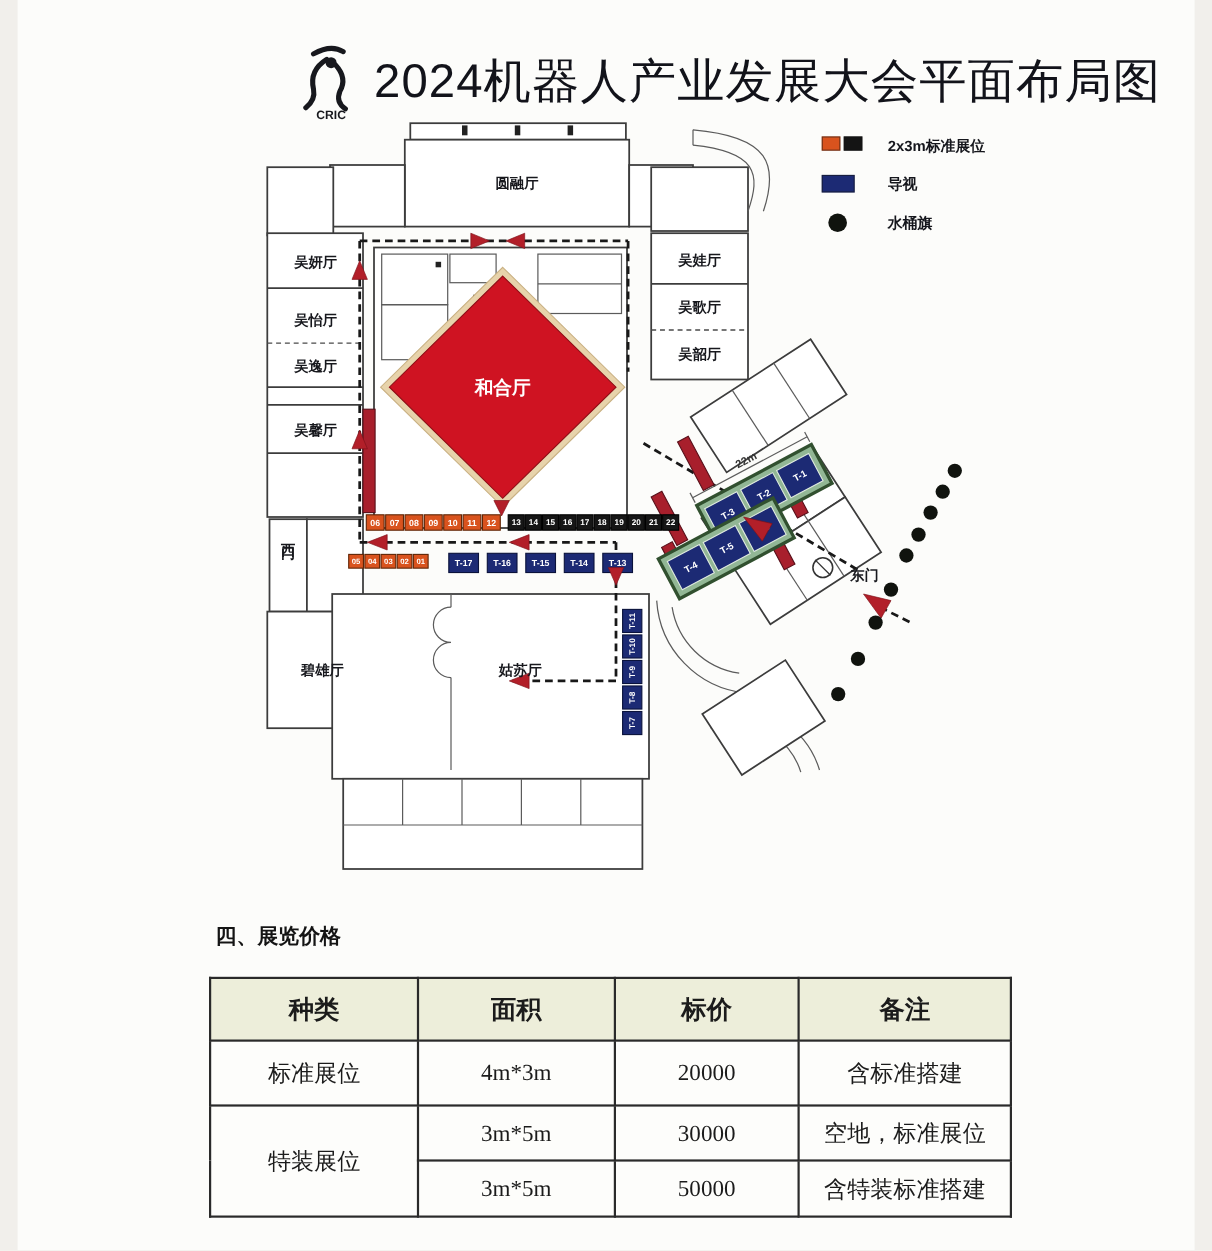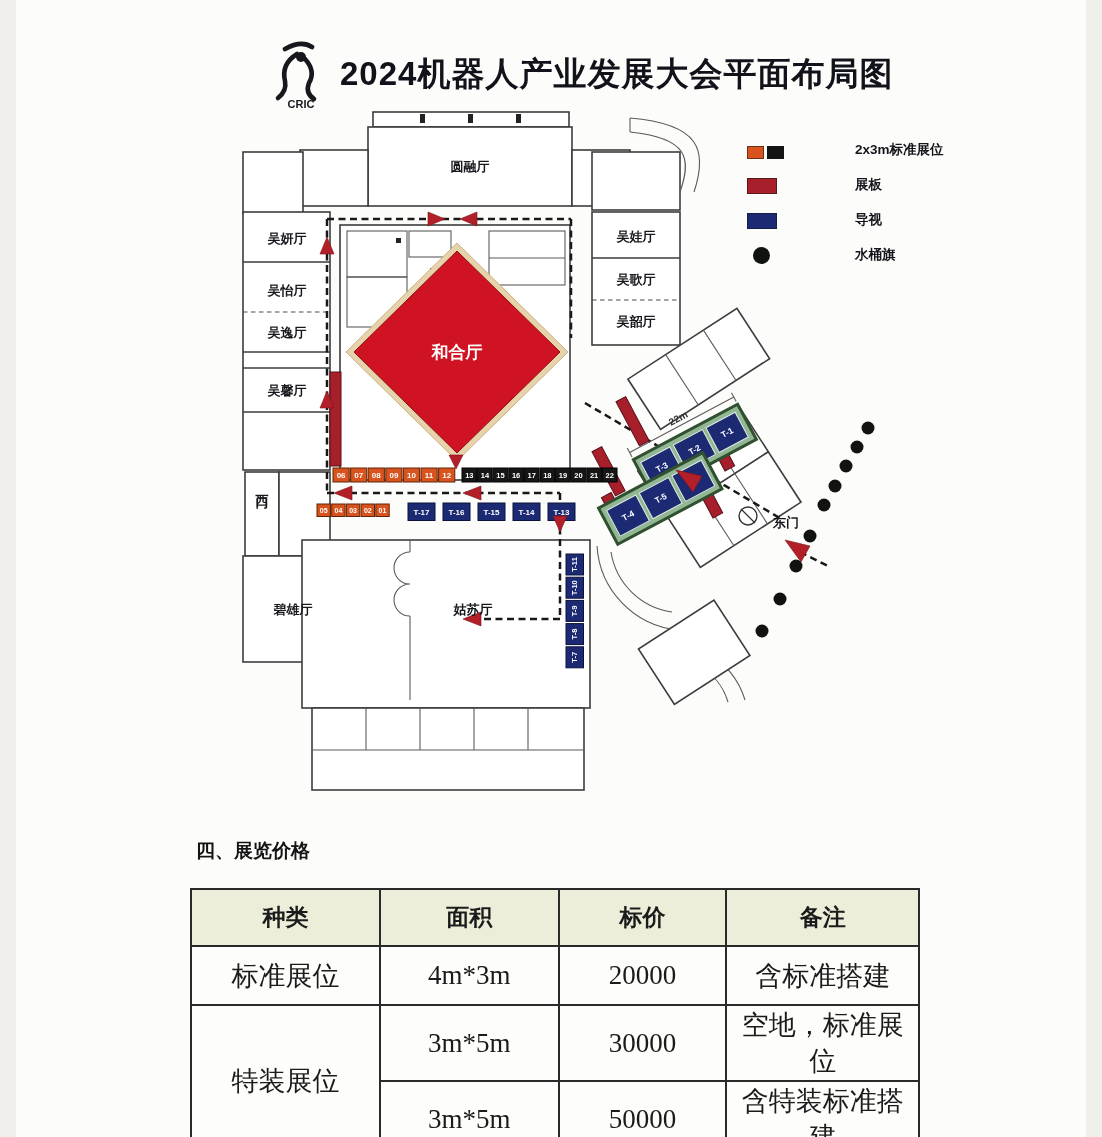--- a/index.html
+++ b/index.html
@@ -4,25 +4,25 @@
 <style>
   html,body{margin:0;padding:0;background:#e9e7e2;}
   .page{position:relative;width:1102px;height:1137px;margin:0 auto;background:#fcfcfa;
         overflow:hidden;font-family:"Liberation Sans","DejaVu Sans",sans-serif;}
   .page::before,.page::after{content:"";position:absolute;top:0;bottom:0;width:16px;background:#f1efeb;z-index:5;}
   .page::before{left:0}.page::after{right:0}
 
   
   .header{position:absolute;left:270px;top:38px;display:flex;align-items:center;gap:8px;z-index:3;}
   .logo{width:62px;height:72px;}
-  .title{font-size:33px;font-weight:700;color:#12131a;letter-spacing:1px;white-space:nowrap;}
+  .title{font-size:43px;font-weight:400;color:#12131a;letter-spacing:1px;white-space:nowrap;}
 
   
   .legend{position:absolute;left:747px;top:124px;z-index:3;}
-  .legend-row{display:flex;align-items:flex-end;height:35px;gap:48px;}
+  .legend-row{display:flex;align-items:flex-start;height:35px;}
   .sw{display:inline-block;box-sizing:border-box;}
   .sw-rect{width:30px;height:16px;border:1px solid rgba(20,20,20,.55);}
   .sw-half{width:17px;height:13px;border:1px solid rgba(20,20,20,.55);margin-right:3px;}
   .sw-dot{width:17px;height:17px;border-radius:50%;margin-left:6px;}
   .legend-label{margin-left:16px;font-size:13.5px;font-weight:800;color:#15161c;}
   .legend-swatch-wrap{width:44px;display:flex;align-items:center;}
 
   
   .plan{position:absolute;left:0;top:0;z-index:1;}
   .arch{fill:#ffffff;stroke:#3c3c3c;stroke-width:1.6;}
@@ -44,21 +44,21 @@
 
   
   .pricing{position:absolute;left:0;top:836px;width:100%;z-index:3;}
   .sec-title{position:absolute;left:196px;top:2px;font-size:19px;font-weight:800;color:#141414;
              font-family:"Liberation Serif","DejaVu Serif",serif;}
   .price-table{position:absolute;left:190px;top:52px;width:730px;border-collapse:collapse;
                table-layout:fixed;font-family:Liberation Serif, serif;
                background:#fdfdfb;}
   .price-table th,.price-table td{border:2.4px solid #2a2a2a;text-align:center;color:#1b1b1b;}
   .price-table thead th{height:53px;background:#edeeda;font-size:23px;font-weight:700;}
-  .price-table td{font-size:27px;}
+  .price-table td{font-size:21px;}
   .r1{height:59px}.r2{height:50px}.r3{height:51px}
 </style>
 </head>
 <body>
 
 <div class="page">
 
   <svg class="plan" width="1102" height="820" viewBox="0 0 1102 820">
 
     <g>
@@ -329,26 +329,20 @@
     <div class="title">2024机器人产业发展大会平面布局图</div>
   </div>
 
   <div class="legend" id="legend">
       <div class="legend-row">
         <span class="legend-swatch-wrap">
           <span class="sw sw-half" style="background: rgb(217, 83, 30);"></span>
           <span class="sw sw-half" style="background: rgb(20, 20, 20);"></span>
         </span>
         <span class="legend-label">2x3m标准展位</span>
-      </div>
-      <div class="legend-row">
-        <span class="legend-swatch-wrap">
-          <span class="sw sw-rect" style="background: rgb(168, 31, 44);"></span>
-        </span>
-        <span class="legend-label">展板</span>
       </div>
       <div class="legend-row">
         <span class="legend-swatch-wrap">
           <span class="sw sw-rect" style="background: rgb(28, 42, 116);"></span>
         </span>
         <span class="legend-label">导视</span>
       </div>
       <div class="legend-row">
         <span class="legend-swatch-wrap">
           <span class="sw sw-dot" style="background: rgb(16, 19, 14);"></span>

